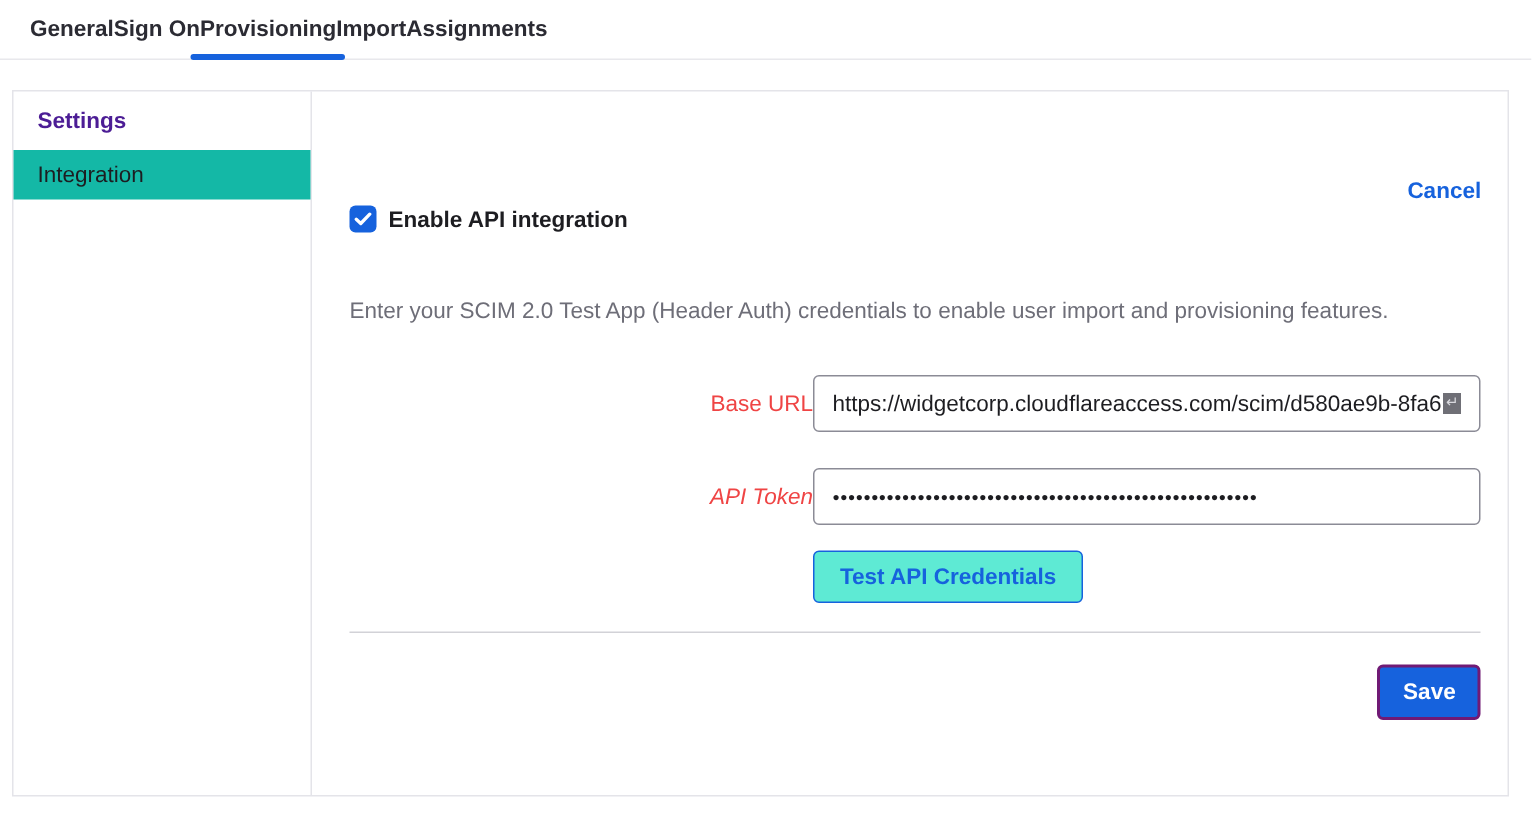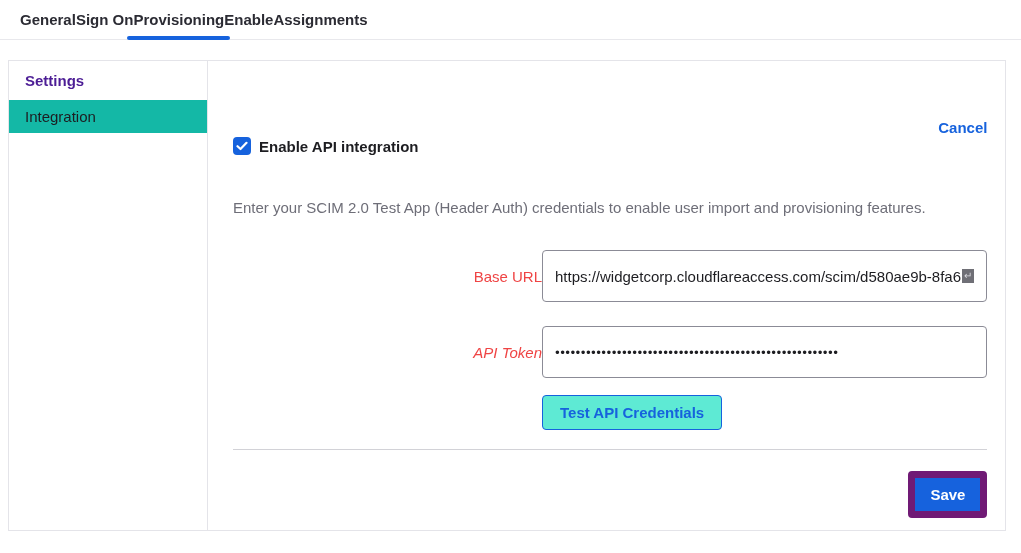--- a/index.html
+++ b/index.html
@@ -118,21 +118,21 @@
   .form-row.base-url { margin-top: 34px; }
   .form-row.api-token { margin-top: 24px; font-style: italic; }
   .field-label {
     flex: 0 0 309px;
     font-size: 15px;
     color: #ef4444;
     text-align: right;
   }
   .text-input {
     flex: 1;
-    height: 52px;
+    height: 38px;
     border: 1px solid #8b8b96;
     border-radius: 4px;
     background: #fff;
     display: flex;
     align-items: center;
     padding: 0 12px;
     font-size: 15px;
     color: #1d1d21;
     white-space: nowrap;
     overflow: hidden;
@@ -178,38 +178,38 @@
     border-top: 1px solid #d2d2d7;
     height: 0;
   }
 
   .save-row {
     margin-top: 21px;
     text-align: right;
   }
   .save-btn {
     background: #1662dd;
-    border: 7px solid #701a75;
+    border: 2px solid #701a75;
     border-radius: 4px;
     color: #ffffff;
     font-family: "Liberation Sans", sans-serif;
     font-size: 15px;
     font-weight: 700;
     padding: 8px 15px;
     cursor: pointer;
   }
 </style>
 </head>
 <body>
 
 <div class="tabbar">
   <div class="tab">General</div>
   <div class="tab">Sign On</div>
   <div class="tab active">Provisioning</div>
-  <div class="tab">Enable</div>
+  <div class="tab">Import</div>
   <div class="tab">Assignments</div>
 </div>
 
 <div class="panel">
 
   <div class="sidebar">
     <div class="sidebar-header">Settings</div>
     <div class="sidebar-item active">Integration</div>
   </div>
 

